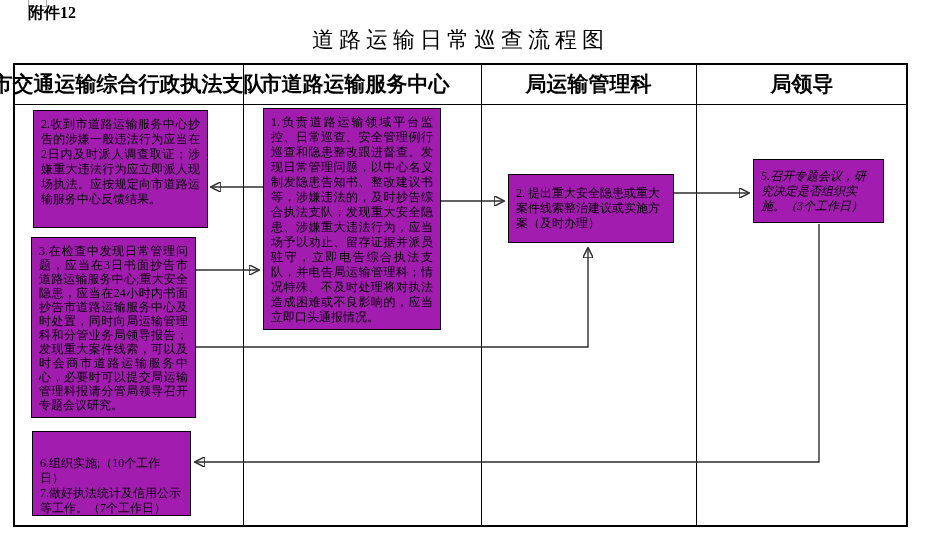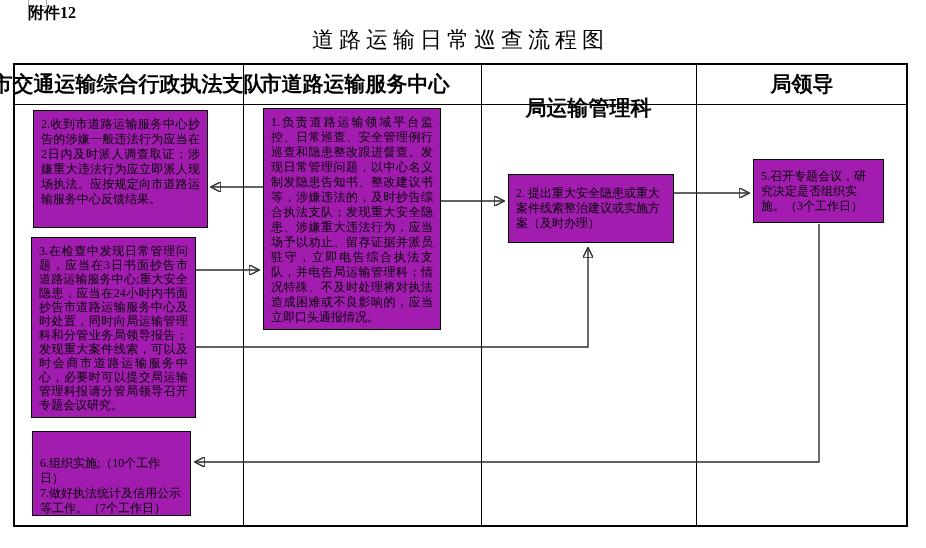--- a/index.html
+++ b/index.html
@@ -22,31 +22,31 @@
   }
   .vline{position:absolute;top:63px;height:464px;width:1px;background:#000;}
   #vline-1{left:243px;} #vline-2{left:481px;} #vline-3{left:696px;}
   .header-sep{position:absolute;left:13px;top:104px;width:895px;height:1px;background:#000;}
   .col-header{
     position:absolute;top:64px;height:40px;display:flex;align-items:center;justify-content:center;
     font-size:21px;font-weight:700;white-space:nowrap;
   }
   #colh-0{left:13px;width:230px;}
   #colh-1{left:236px;width:238px;}
-  #colh-2{left:481px;width:215px;margin-top:24px;}
+  #colh-2{left:481px;width:215px;}
   #colh-3{left:696px;width:212px;}
   .flow-box{
     position:absolute;border:1.6px solid #000;box-sizing:border-box;background:#a21caf;
     font-size:12px;line-height:15px;padding:6px 7px;text-align:justify;overflow:hidden;
   }
   #box-step1{left:263px;top:108px;width:178px;height:222px;}
   #box-step2{left:33px; top:110px;width:175px;height:118px;}
   #box-step3{left:31px; top:237px;width:165px;height:181px;line-height:14px;}
   #box-step4{left:508px;top:174px;width:166px;height:69px;display:flex;align-items:center;text-align:left;}
-  #box-step5{left:753px;top:159px;width:131px;height:64px;display:flex;align-items:center;text-align:left;}
+  #box-step5{left:753px;top:159px;width:131px;height:64px;display:flex;align-items:center;text-align:left;font-style:italic;}
   #box-step67{left:32px;top:431px;width:159px;height:85px;padding-top:24px;text-align:left;}
   #connector-layer{position:absolute;left:0;top:0;width:926px;height:548px;pointer-events:none;}
   #connector-layer path{stroke:#2e2e2e;stroke-width:1.4;fill:none;}
 </style>
 </head>
 <body>
 
 <div id="page">
 
   <div class="fragment"></div>

